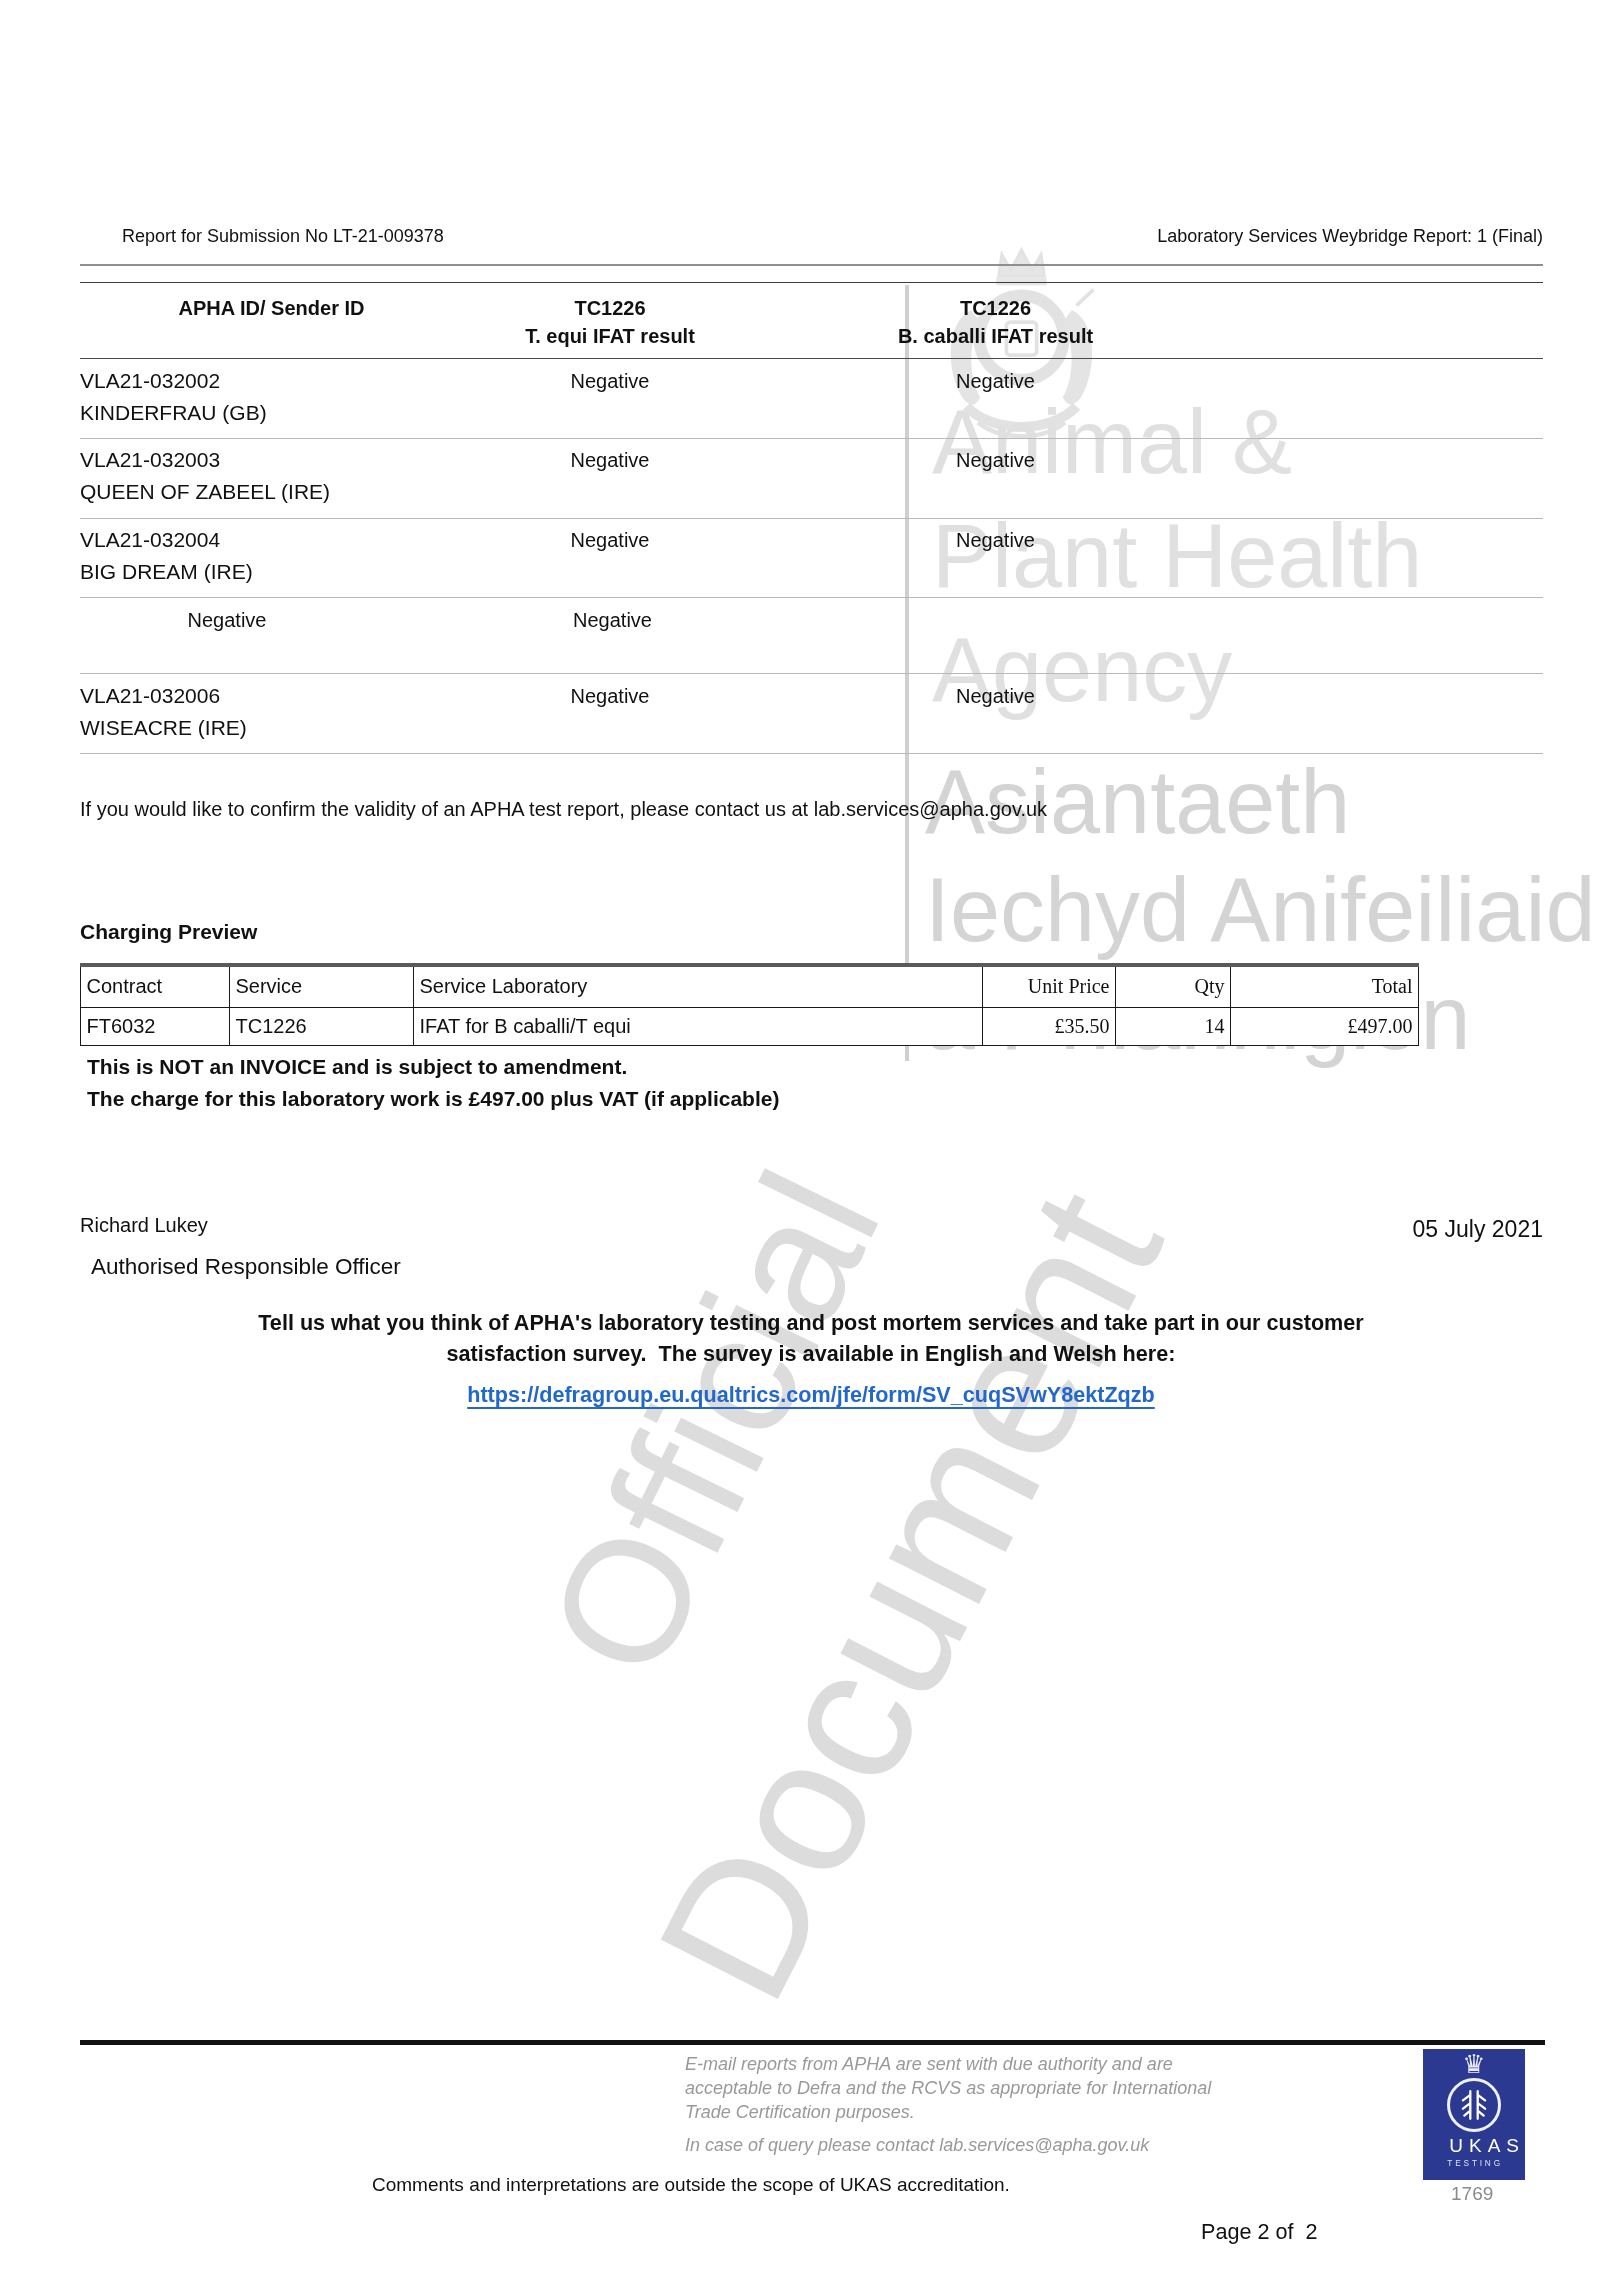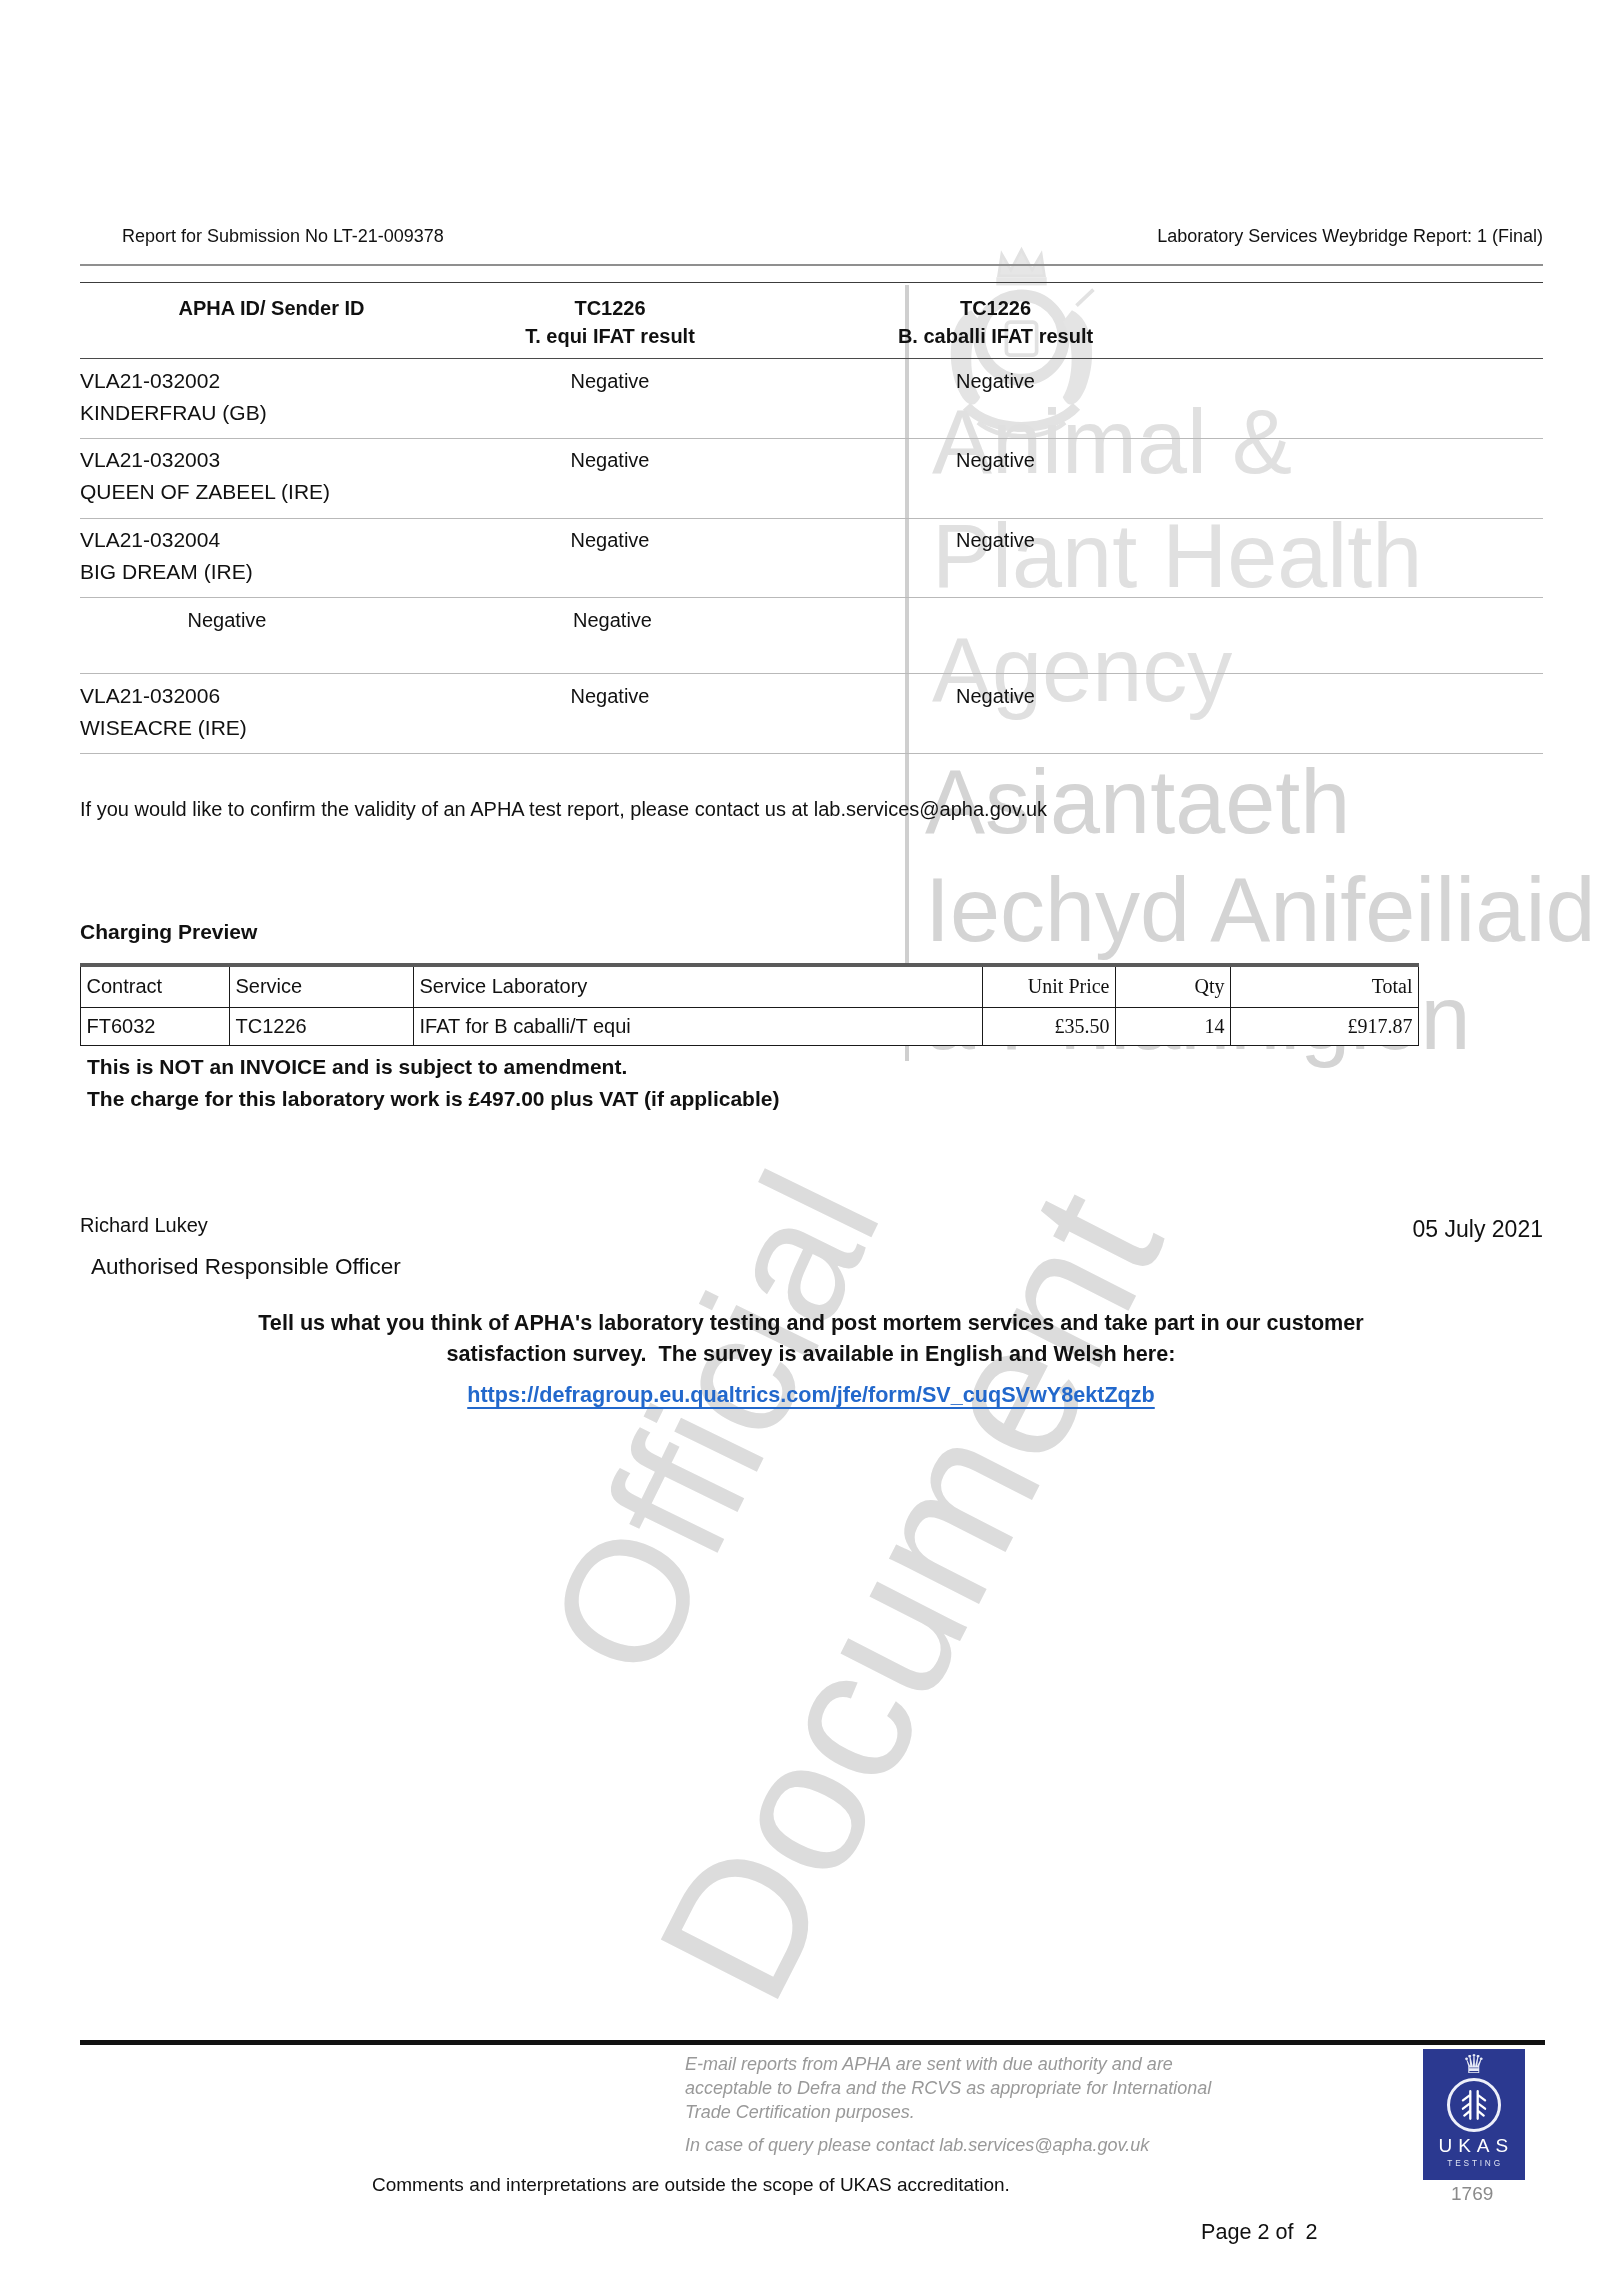--- a/index.html
+++ b/index.html
@@ -59,21 +59,21 @@
   .foot-bar{left:80px;top:2040px;width:1465px;height:5px;background:#111;z-index:2;}
   .legend{left:209px;top:2049px;font-size:17.4px;line-height:28.5px;z-index:2;}
   .em-notes{left:685px;top:2052px;font-size:18px;line-height:24px;font-style:italic;color:#999;z-index:2;}
   .em-query{left:685px;top:2135px;font-size:18px;font-style:italic;color:#999;z-index:2;}
   .comments{left:372px;top:2174px;font-size:19px;z-index:2;}
   .pageno{left:1201px;top:2219px;font-size:21.6px;white-space:pre-wrap;z-index:2;}
   
   .ukas-box{left:1423px;top:2049px;width:102px;height:131px;background:#2b3990;z-index:2;text-align:center;}
   .ukas-crown{font-size:26px;line-height:27.5px;color:#e8ebf7;margin-top:1.8px;}
   .ukas-circle{width:48px;height:48px;border:3.2px solid #eef0fa;border-radius:50%;margin:0 auto;position:relative;}
-  .ukas-label{color:#fff;font-size:19px;letter-spacing:6px;margin-top:2.8px;margin-left:4.6px;}
+  .ukas-label{color:#fff;font-size:19px;letter-spacing:6px;margin-top:2.8px;margin-left:4.6px;text-align:right;}
   .ukas-sub{color:#dfe3f2;font-size:8.3px;letter-spacing:2.8px;margin-top:0.9px;margin-left:2.3px;}
   .ukas-num{left:1451px;top:2183px;font-size:19px;color:#8a8a8a;z-index:2;}
 </style>
 </head>
 <body>
 
 <div id="page">
 
   <div class="abs wm-crest">
     <svg width="197" height="230" viewBox="0 0 430 500" aria-hidden="true">
@@ -183,21 +183,21 @@
       <td class="tr-r">Unit Price</td>
       <td class="tr-r">Qty</td>
       <td class="tr-r">Total</td>
     </tr>
     <tr class="cdata">
       <td>FT6032</td>
       <td>TC1226</td>
       <td>IFAT for B caballi/T equi</td>
       <td class="tr-r">£35.50</td>
       <td class="tr-r">14</td>
-      <td class="tr-r">£917.87</td>
+      <td class="tr-r">£497.00</td>
     </tr>
   </tbody>
     </table>
   <div class="abs note">This is NOT an INVOICE and is subject to amendment.</div>
   <div class="abs note2">The charge for this laboratory work is £497.00 plus VAT (if applicable)</div>
 
   <div class="abs sig-name">Richard Lukey</div>
   <div class="abs sig-title">Authorised Responsible Officer</div>
   <div class="abs sig-date">05 July 2021</div>
 

